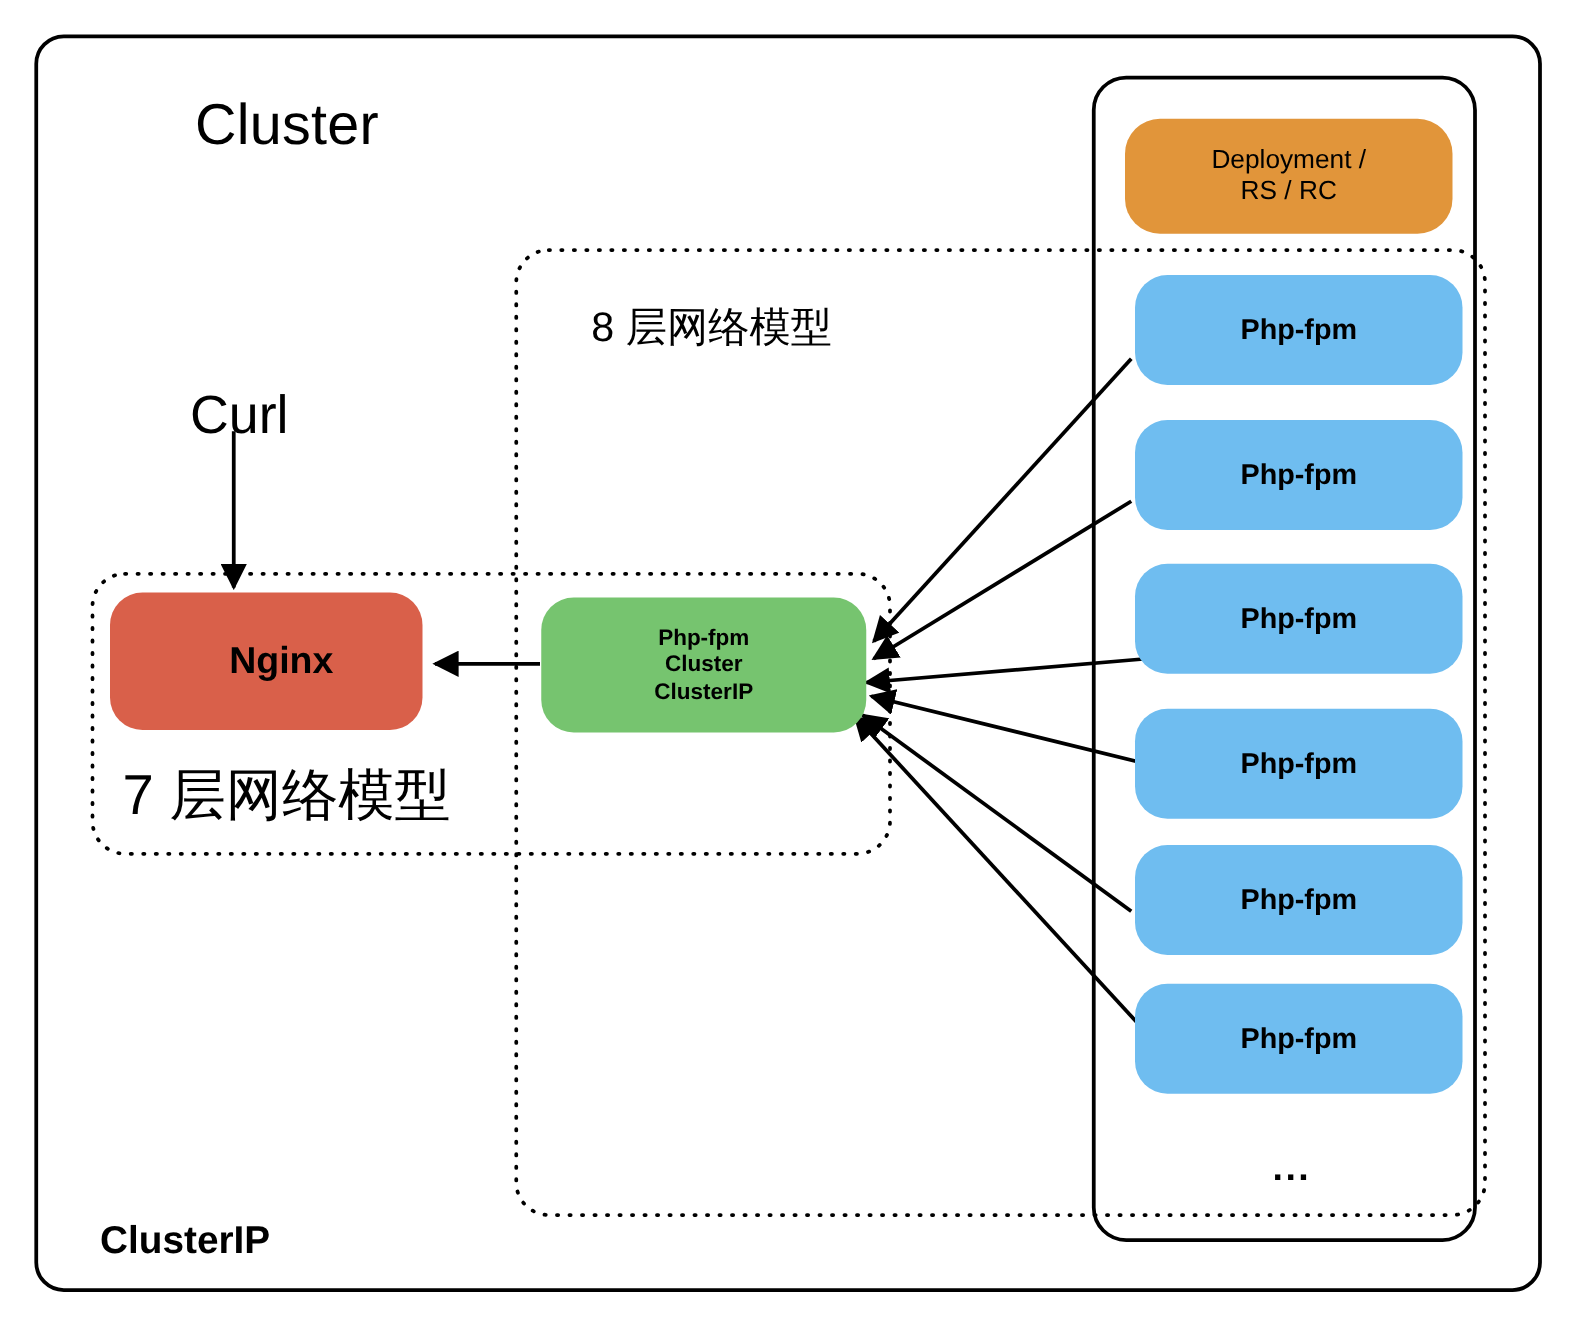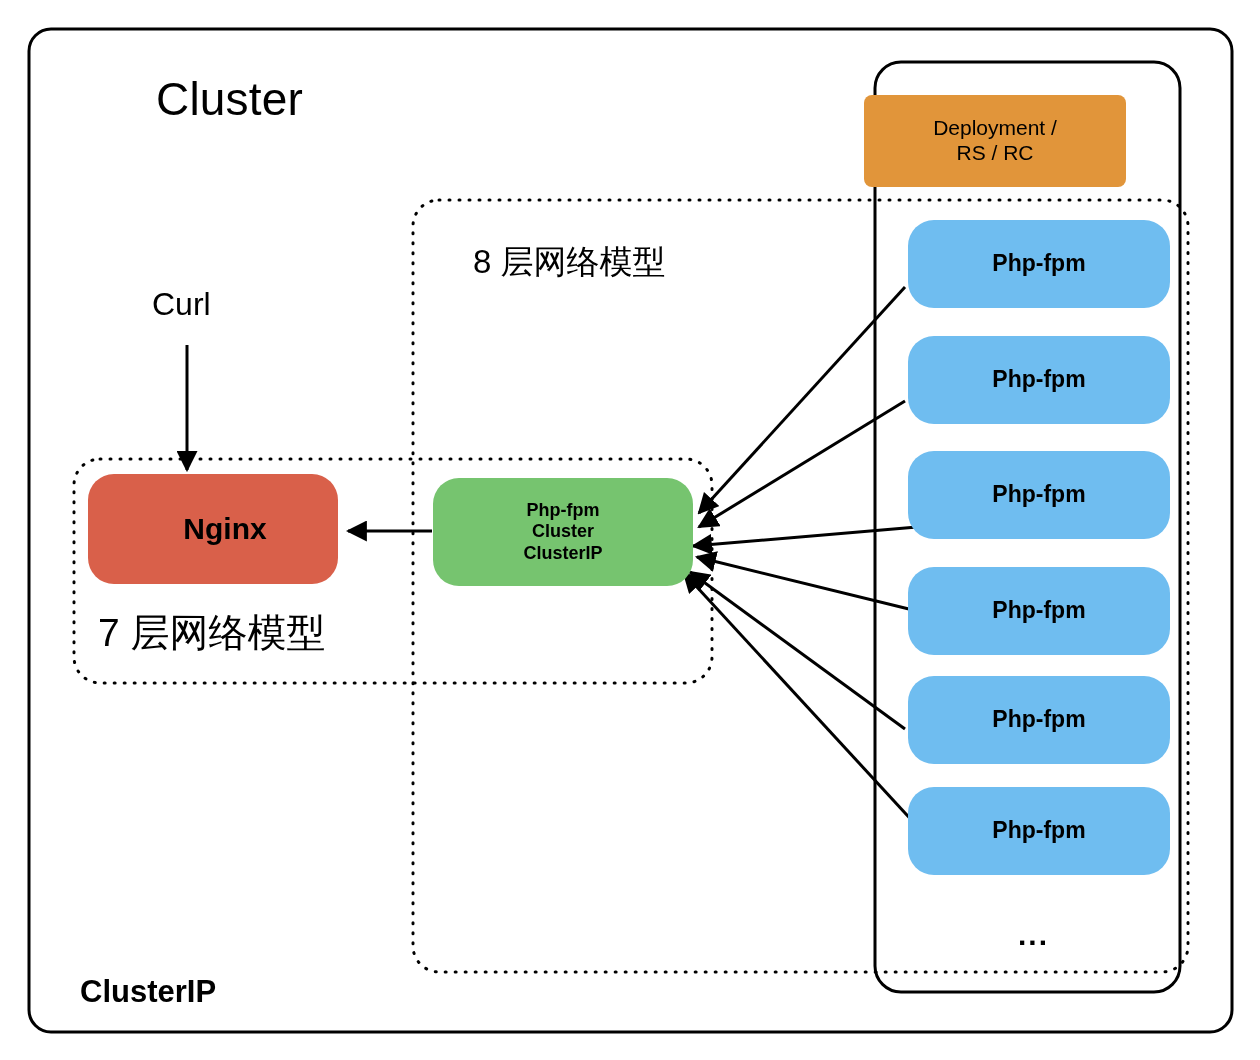--- a/index.html
+++ b/index.html
@@ -43,28 +43,28 @@
   #cluster-title {
     left: 108px;
     top: 72px;
     font-size: 46px;
     font-weight: 400;
     letter-spacing: 0.2px;
     margin-left: 48px;
   }
   #curl-label {
     left: 152px;
-    top: 286px;
-    font-size: 32px;
+    top: 308px;
+    font-size: 43px;
     font-weight: 400;
   }
   #layer7-label {
     left: 98px;
     top: 606px;
-    font-size: 39px;
+    font-size: 45px;
     font-weight: 400;
   }
   #layer4-label {
     left: 473px;
     top: 240px;
     font-size: 33px;
     font-weight: 400;
   }
   #clusterip-caption {
     left: 80px;
@@ -99,26 +99,26 @@
     height: 108px;
     background: #76C46F;
     border-radius: 26px;
     font-size: 18px;
     font-weight: bold;
     flex-direction: column;
   }
   #service-node span { display: block; }
 
   #deployment-node {
-    left: 864px;
+    left: 900px;
     top: 95px;
     width: 262px;
     height: 92px;
     background: #E1953A;
-    border-radius: 8px;
+    border-radius: 28px;
     font-size: 21px;
     font-weight: 400;
     flex-direction: column;
     align-items: center;
   }
   #deployment-node span { display: block; }
 
   .pod-node {
     left: 908px;
     width: 262px;

